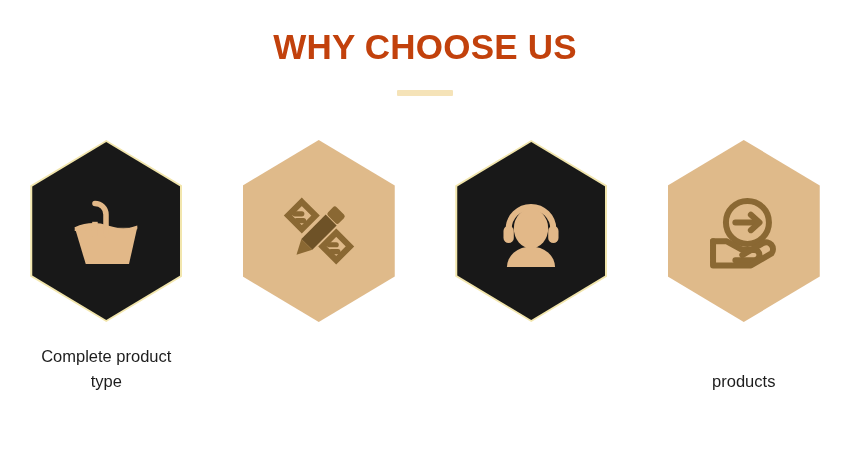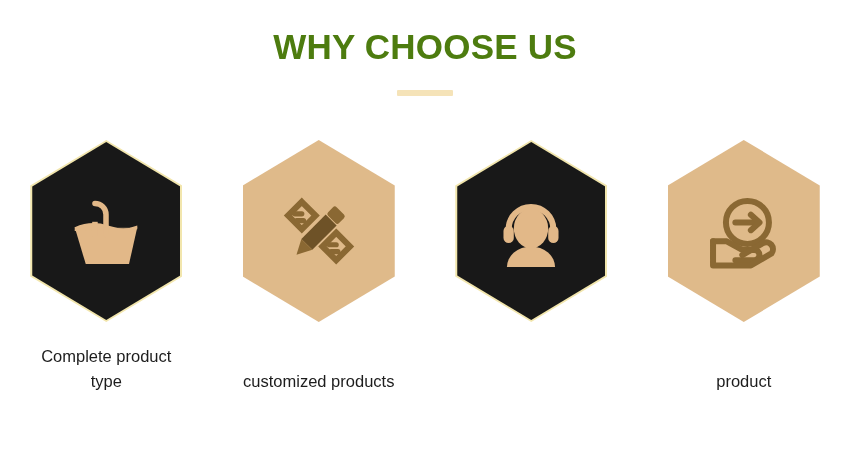--- a/index.html
+++ b/index.html
@@ -28,21 +28,21 @@
     top: 26px;
     left: 0;
     width: 850px;
     text-align: center;
   }
   .page-title {
     font-family: "Liberation Sans", sans-serif;
     font-size: 35px;
     font-weight: 600;
     letter-spacing: 0.2px;
-    color: #4d7c0f;
+    color: #c2410c;
     line-height: 42px;
     margin: 0;
     white-space: nowrap;
   }
   .title-divider {
     width: 56px;
     height: 6px;
     background: #f5e3b8;
     margin: 22px auto 0 auto;
     border-radius: 1px;
@@ -171,21 +171,20 @@
             <g transform="rotate(45 50 50)">
               <rect x="42" y="16" width="18" height="14" rx="3" fill="#8a6833"></rect>
               <rect x="42" y="31" width="18" height="40" fill="#6e5227"></rect>
               <path d="M42 71 L60 71 L51 88 Z" fill="#8a6833"></path>
             </g>
           </svg>
         </div>
       </div>
       <div class="caption">
         <br>
-        <span>customized products</span>
       </div>
     </div>
 
     <div class="feature">
       <div class="hex-wrap">
         <div class="hex-outline"></div>
         <div class="hex-inner-dark"></div>
         <div class="hex-icon">
           <svg viewBox="0 0 100 100" width="86" height="86" aria-hidden="true">
             <path d="M24 48 a26 26 0 0 1 52 0" fill="none" stroke="#e2b888" stroke-width="7" stroke-linecap="round"></path>
@@ -206,18 +205,18 @@
             <circle cx="54" cy="40" r="25" fill="none" stroke="#8a6833" stroke-width="7"></circle>
             <line x1="40" y1="40" x2="66" y2="40" stroke="#8a6833" stroke-width="7" stroke-linecap="round"></line>
             <path d="M58 31 L68 40 L58 49" fill="none" stroke="#8a6833" stroke-width="7" stroke-linecap="round" stroke-linejoin="round"></path>
             <path d="M14 62 L30 62 L48 72 L62 72 a6 6 0 0 1 0 12 L40 84" fill="none" stroke="#8a6833" stroke-width="7" stroke-linejoin="round" stroke-linecap="round"></path>
             <path d="M48 78 L72 64 a8 8 0 0 1 10 12 L58 90 L14 90 L14 62" fill="none" stroke="#8a6833" stroke-width="7" stroke-linejoin="round" stroke-linecap="round"></path>
           </svg>
         </div>
       </div>
       <div class="caption">
         <br>
-        <span>product</span>
+        <span>products</span>
       </div>
     </div>
 
   </div>
 </div>
 
 </body></html>

